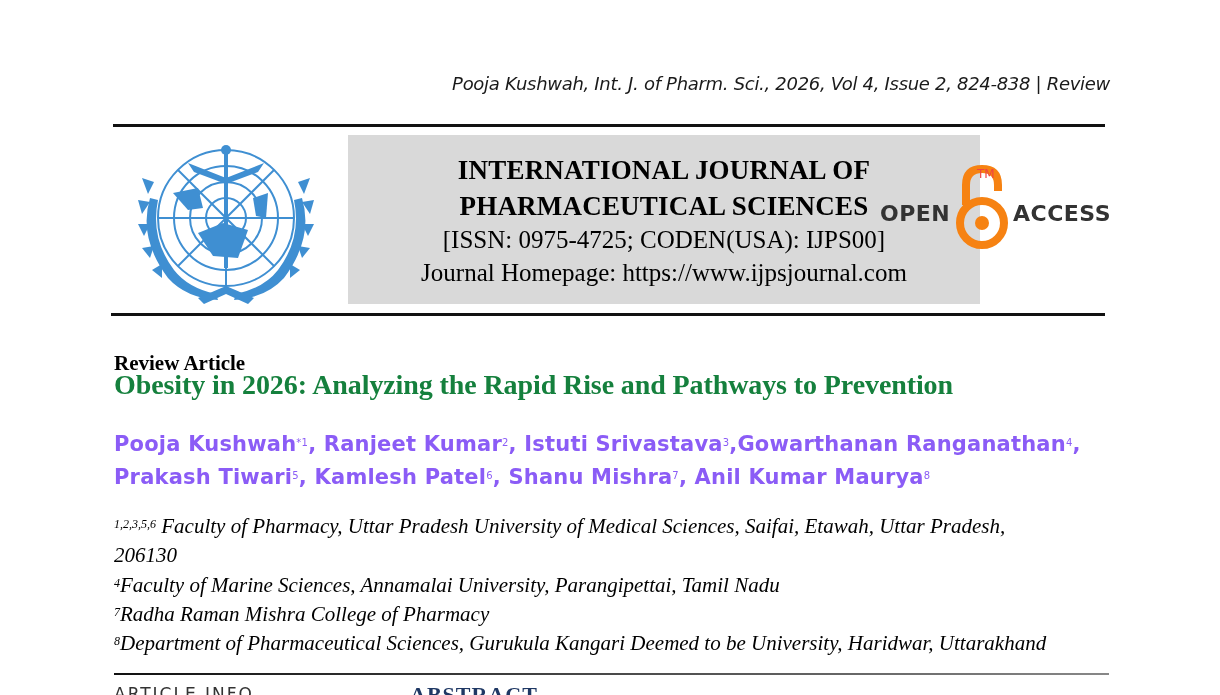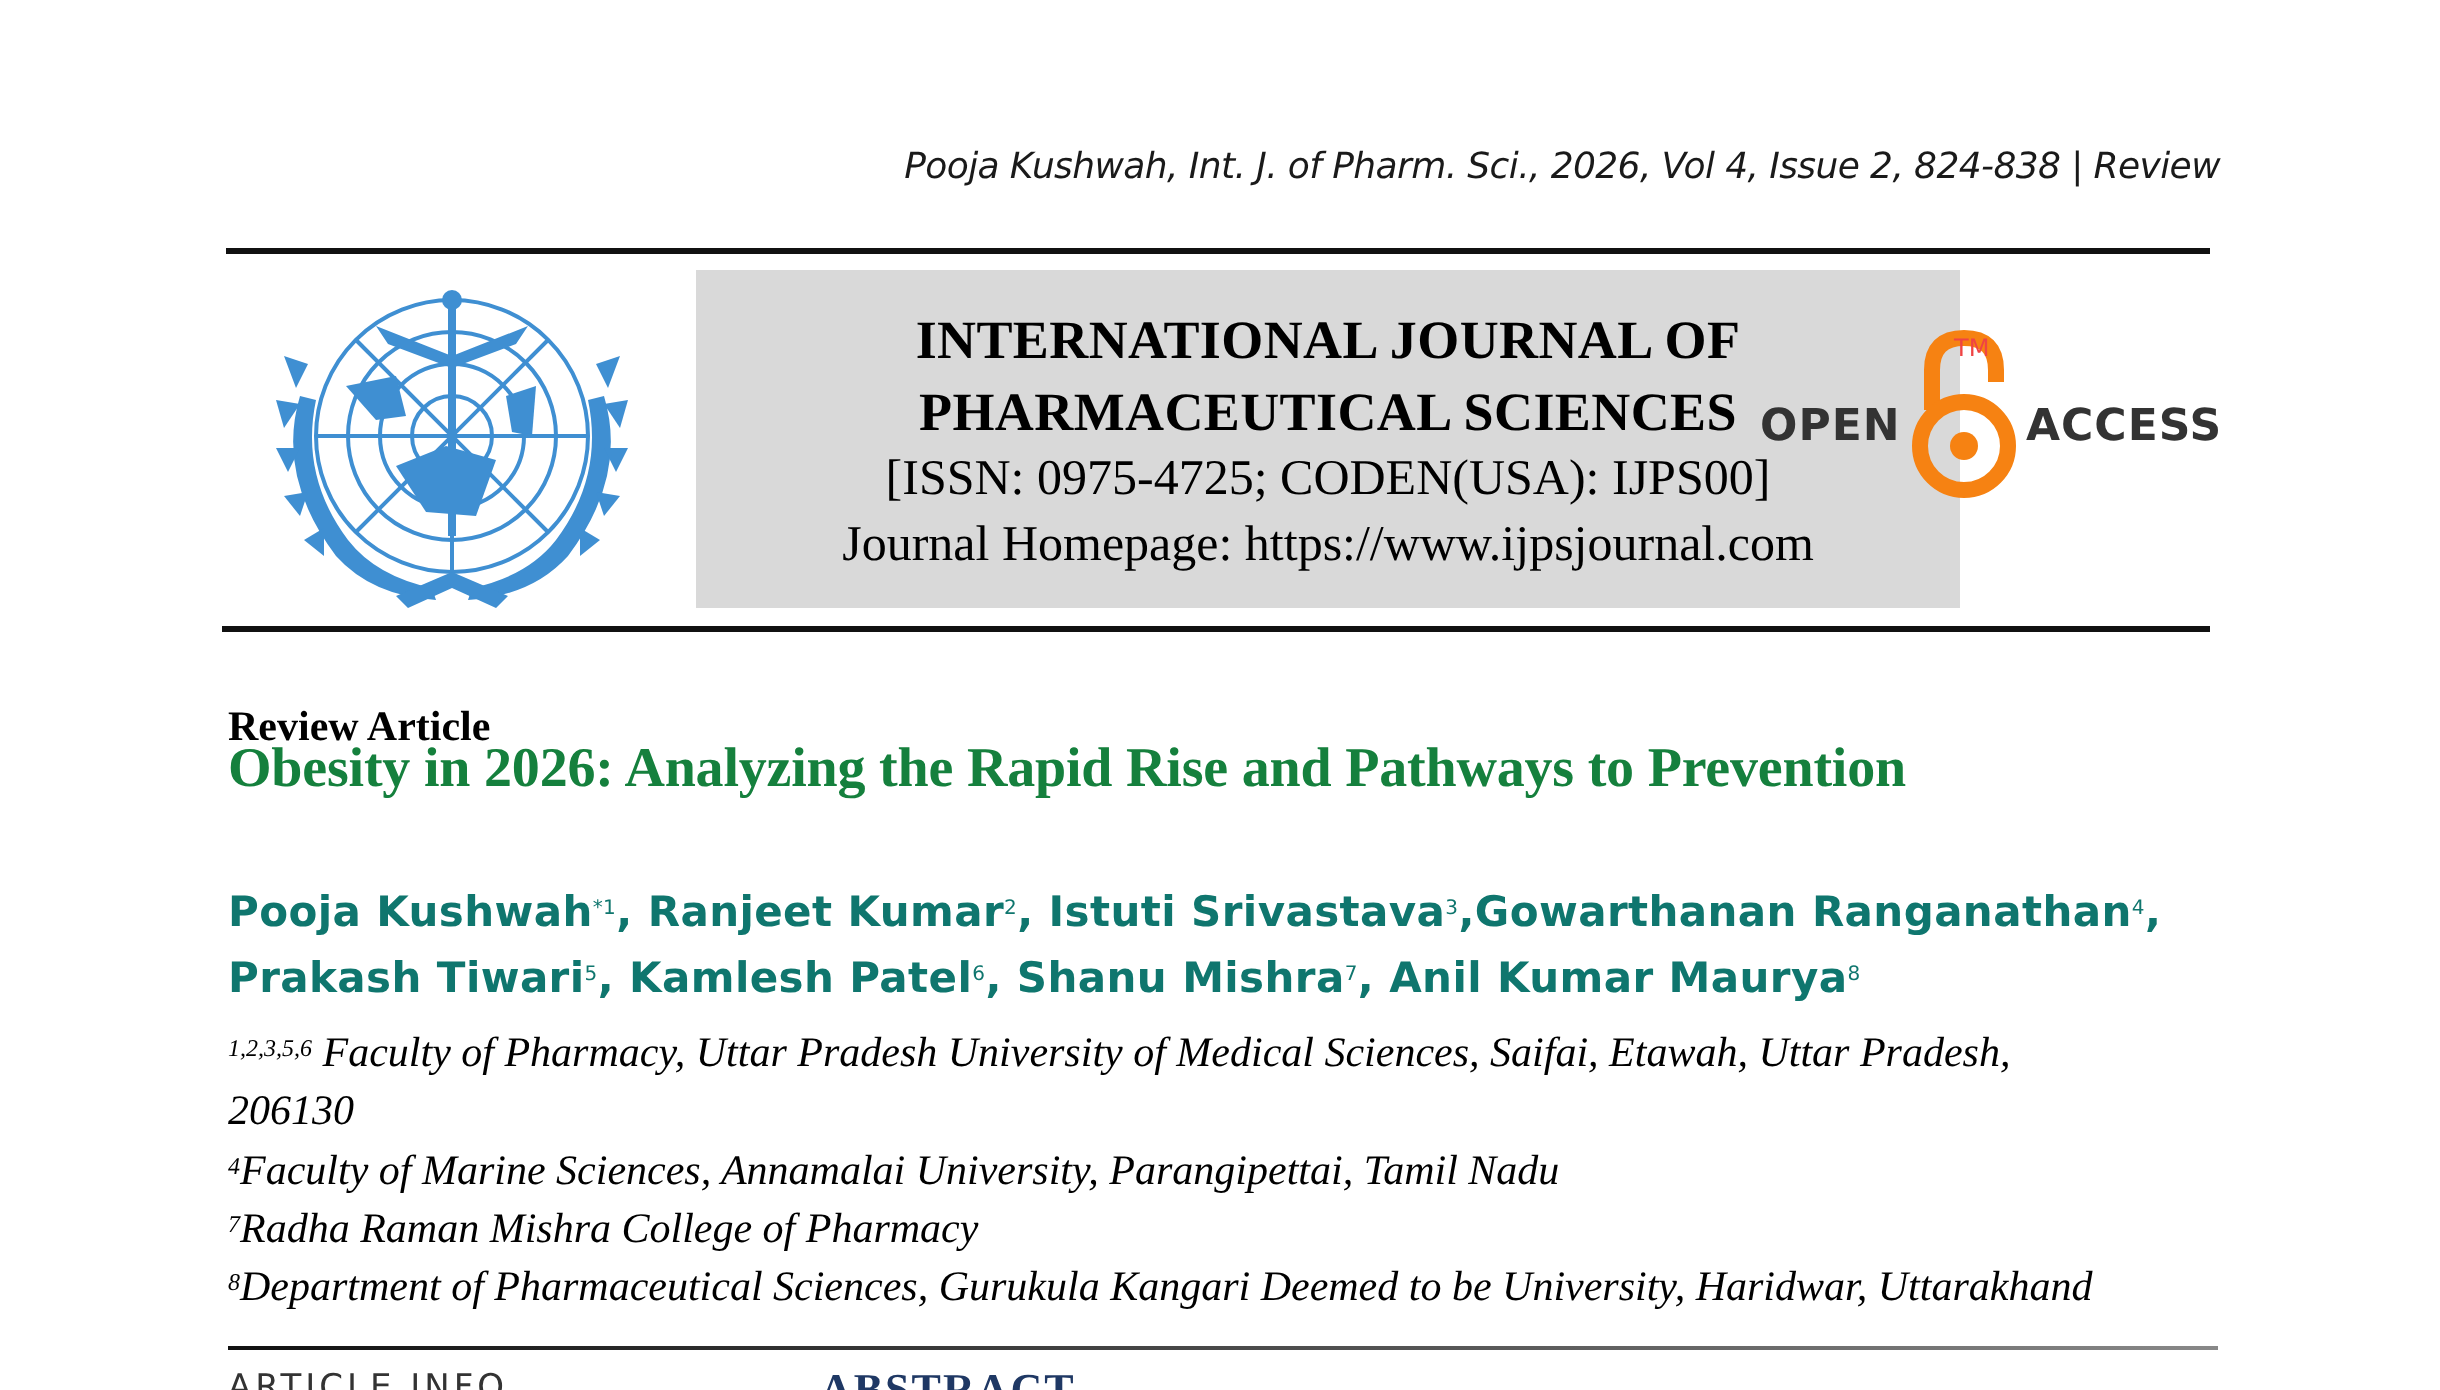--- a/index.html
+++ b/index.html
@@ -15,21 +15,21 @@
     .mh-line3, .mh-line4 { font-size:25px; line-height:34px; }
     .mh-line3 { line-height:32px; }
     .oa-wrap { left:880px; top:165px; width:230px; height:90px; }
     .oa-open, .oa-access { position:absolute; top:36px; font-family:"DejaVu Sans", sans-serif; font-weight:bold; font-size:22px; color:#333; letter-spacing:0.5px; }
     .oa-open { left:0; }
     .oa-access { left:133px; }
     .oa-tm { position:absolute; left:97px; top:2px; font-family:"DejaVu Sans", sans-serif; font-size:12px; color:#ef4444; }
     .oa-lock { position:absolute; left:72px; top:0; width:60px; height:85px; }
     .article-type { left:114px; top:326px; font-weight:bold; font-size:21px;margin-top:25px; }
     .title { left:114px; top:369px; font-weight:bold; font-size:28px; color:#15803d; white-space:nowrap; letter-spacing:-0.1px; }
-    .authors { left:114px; top:428px; width:1000px; font-family:"DejaVu Sans", sans-serif; font-weight:bold; font-size:21px; line-height:33px; color:#0f766e; letter-spacing:0.2px;margin-top:12px; }
+    .authors { left:114px; top:428px; width:1000px; font-family:"DejaVu Sans", sans-serif; font-weight:bold; font-size:21px; line-height:33px; color:#8b5cf6; letter-spacing:0.2px; }
     .authors sup { font-size:10px; font-weight:normal; vertical-align:top; position:relative; top:-2px; }
     .affil { left:114px; width:1000px; font-style:italic; font-size:21px; line-height:29px; }
     .affil sup { font-size:12px; vertical-align:top; position:relative; top:-2px; }
     .rule-affil { left:114px; top:673px; width:995px; height:2px; background:linear-gradient(to right,#111,#555 60%,#888); }
     .article-info { left:114px; top:684px; font-family:"DejaVu Sans", sans-serif; font-size:17px; letter-spacing:2px; color:#333; }
     .abstract-head { left:410px; top:682px; font-weight:bold; font-size:22px; color:#1f3864; letter-spacing:1px; }
   </style>
 </head>
 <body>
 

